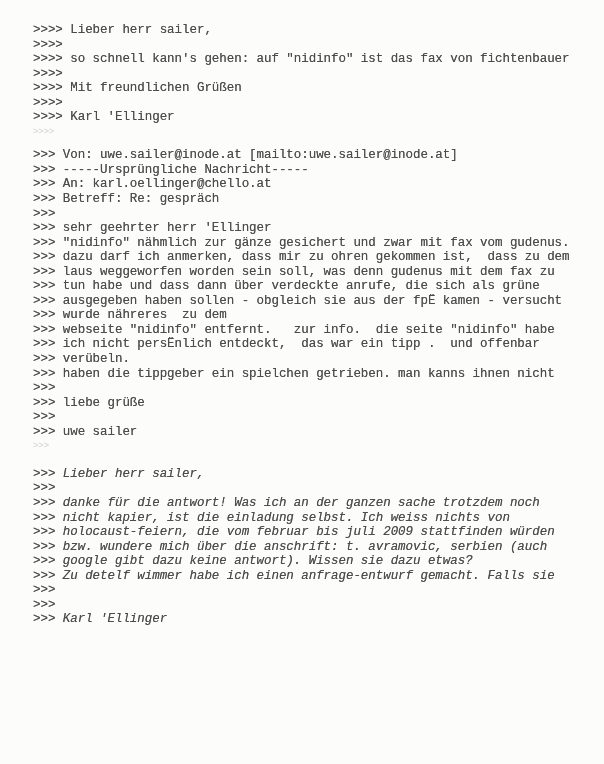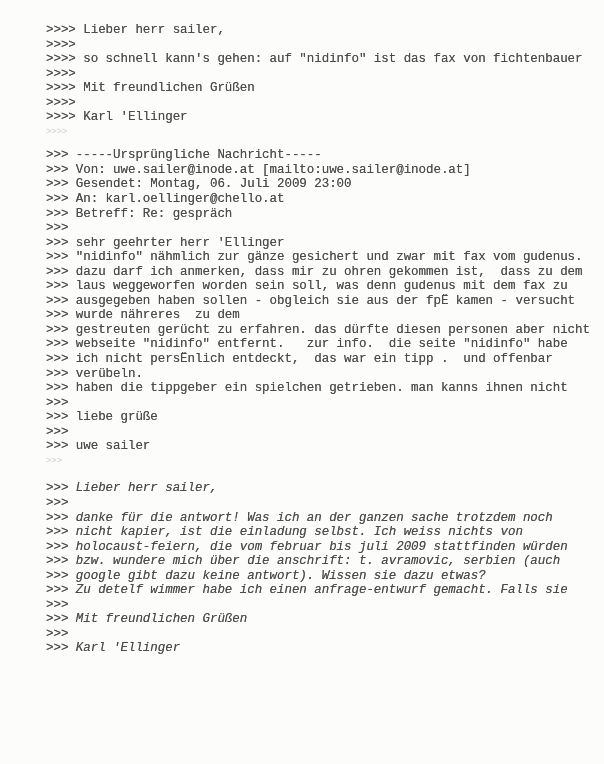--- a/index.html
+++ b/index.html
@@ -32,21 +32,20 @@
   }
   .block3 {
     margin-top: 13px !important;
     font-style: italic;
   }
   .line {
     white-space: pre;
     min-height: 14.55px;
     text-shadow: 0 0 0.5px rgba(80,80,80,0.75);
     letter-spacing: -0.05px;
-    margin-left: 13px;
   }
   .faint {
     opacity: 0.2;
     font-size: 9px;
   }
 </style>
 </head>
 <body>
 
 <div class="page">
@@ -57,33 +56,32 @@
       <div class="line">&gt;&gt;&gt;&gt;</div>
       <div class="line">&gt;&gt;&gt;&gt; so schnell kann's gehen: auf "nidinfo" ist das fax von fichtenbauer</div>
       <div class="line">&gt;&gt;&gt;&gt;</div>
       <div class="line">&gt;&gt;&gt;&gt; Mit freundlichen Grüßen</div>
       <div class="line">&gt;&gt;&gt;&gt;</div>
       <div class="line">&gt;&gt;&gt;&gt; Karl 'Ellinger</div>
       <div class="line faint">&gt;&gt;&gt;&gt;</div>
     </div>
 
     <div class="block">
+      <div class="line">&gt;&gt;&gt; Von: uwe.sailer@inode.at [mailto:uwe.sailer@inode.at]</div>
       <div class="line">&gt;&gt;&gt; -----Ursprüngliche Nachricht-----</div>
-      <div class="line">&gt;&gt;&gt; Von: uwe.sailer@inode.at [mailto:uwe.sailer@inode.at]</div>
-      <div class="line">&gt;&gt;&gt; Gesendet: Montag, 06. Juli 2009 23:00</div>
       <div class="line">&gt;&gt;&gt; An: karl.oellinger@chello.at</div>
       <div class="line">&gt;&gt;&gt; Betreff: Re: gespräch</div>
       <div class="line">&gt;&gt;&gt;</div>
       <div class="line">&gt;&gt;&gt; sehr geehrter herr 'Ellinger</div>
       <div class="line">&gt;&gt;&gt; "nidinfo" nähmlich zur gänze gesichert und zwar mit fax vom gudenus.</div>
       <div class="line">&gt;&gt;&gt; dazu darf ich anmerken, dass mir zu ohren gekommen ist,  dass zu dem</div>
       <div class="line">&gt;&gt;&gt; laus weggeworfen worden sein soll, was denn gudenus mit dem fax zu</div>
+      <div class="line">&gt;&gt;&gt; tun habe und dass dann über verdeckte anrufe, die sich als grüne</div>
       <div class="line">&gt;&gt;&gt; ausgegeben haben sollen - obgleich sie aus der fpЁ kamen - versucht</div>
       <div class="line">&gt;&gt;&gt; wurde nähreres  zu dem</div>
-      <div class="line">&gt;&gt;&gt; gestreuten gerücht zu erfahren. das dürfte diesen personen aber nicht</div>
       <div class="line">&gt;&gt;&gt; webseite "nidinfo" entfernt.   zur info.  die seite "nidinfo" habe</div>
       <div class="line">&gt;&gt;&gt; ich nicht persЁnlich entdeckt,  das war ein tipp .  und offenbar</div>
       <div class="line">&gt;&gt;&gt; verübeln.</div>
       <div class="line">&gt;&gt;&gt; haben die tippgeber ein spielchen getrieben. man kanns ihnen nicht</div>
       <div class="line">&gt;&gt;&gt;</div>
       <div class="line">&gt;&gt;&gt; liebe grüße</div>
       <div class="line">&gt;&gt;&gt;</div>
       <div class="line">&gt;&gt;&gt; uwe sailer</div>
       <div class="line faint">&gt;&gt;&gt;</div>
     </div>
@@ -91,19 +89,18 @@
     <div class="block block3">
       <div class="line">&gt;&gt;&gt; Lieber herr sailer,</div>
       <div class="line">&gt;&gt;&gt;</div>
       <div class="line">&gt;&gt;&gt; danke für die antwort! Was ich an der ganzen sache trotzdem noch</div>
       <div class="line">&gt;&gt;&gt; nicht kapier, ist die einladung selbst. Ich weiss nichts von</div>
       <div class="line">&gt;&gt;&gt; holocaust-feiern, die vom februar bis juli 2009 stattfinden würden</div>
       <div class="line">&gt;&gt;&gt; bzw. wundere mich über die anschrift: t. avramovic, serbien (auch</div>
       <div class="line">&gt;&gt;&gt; google gibt dazu keine antwort). Wissen sie dazu etwas?</div>
       <div class="line">&gt;&gt;&gt; Zu detelf wimmer habe ich einen anfrage-entwurf gemacht. Falls sie</div>
       <div class="line">&gt;&gt;&gt;</div>
-      <div class="line">&gt;&gt;&gt; Mit freundlichen Grüßen</div>
       <div class="line">&gt;&gt;&gt;</div>
       <div class="line">&gt;&gt;&gt; Karl 'Ellinger</div>
     </div>
 
   </div>
 </div>
 
 </body></html>

